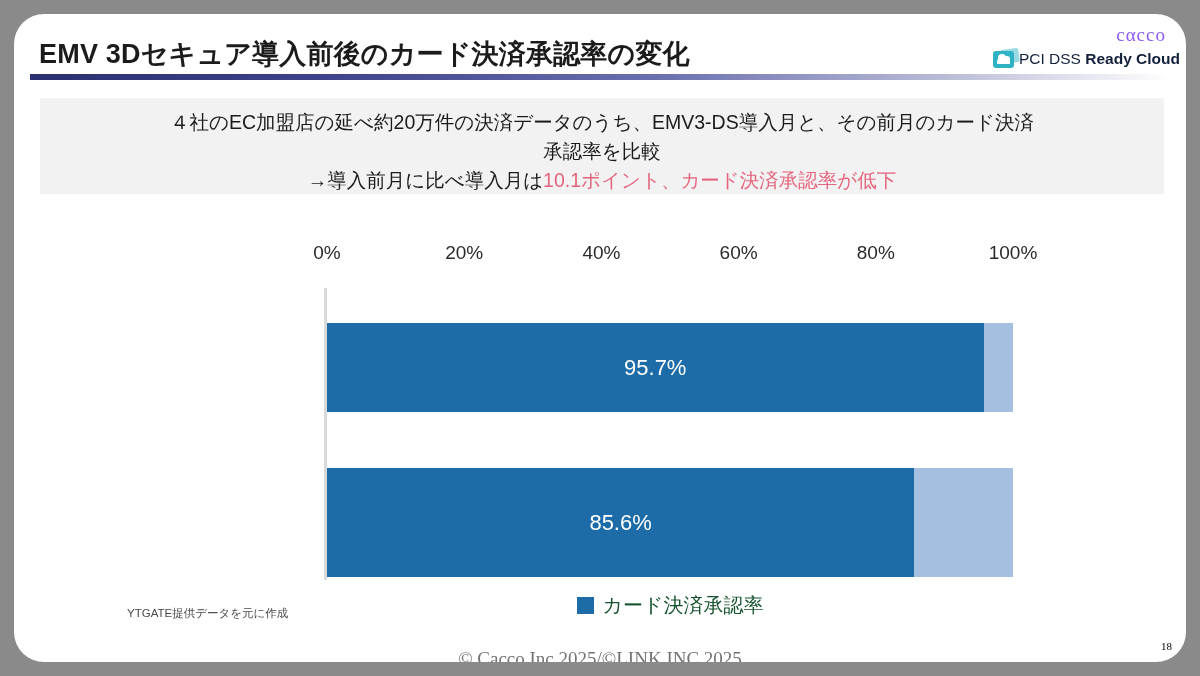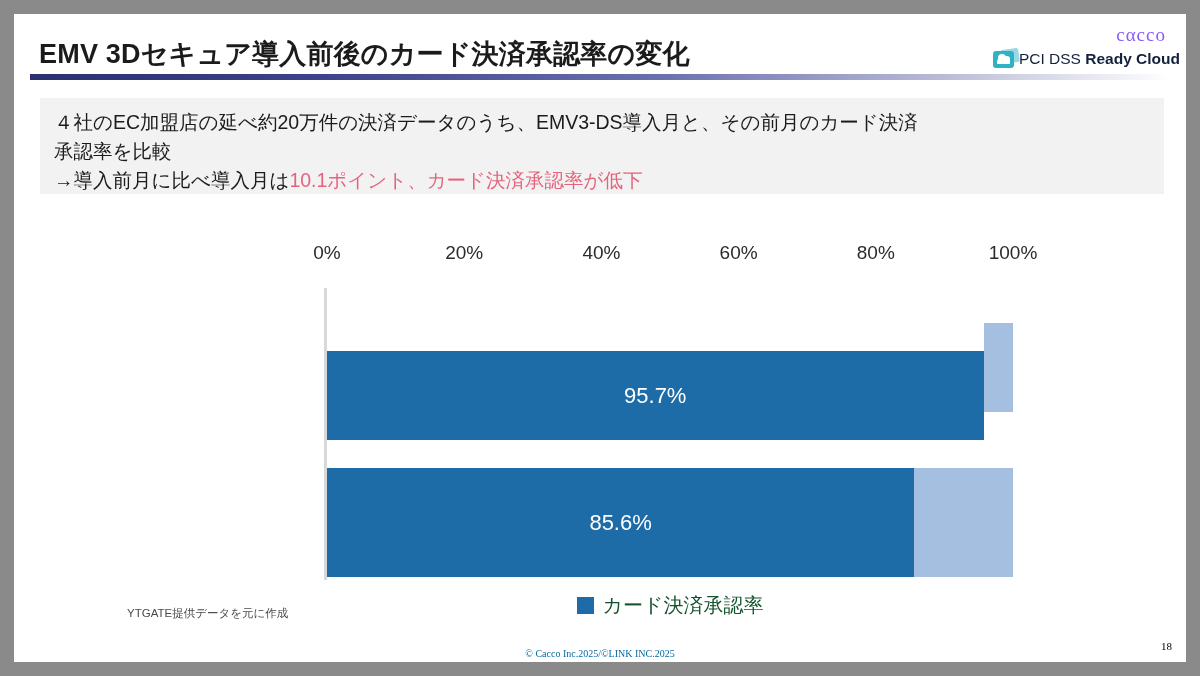--- a/index.html
+++ b/index.html
@@ -15,20 +15,21 @@
     font-family: "Liberation Sans", "DejaVu Sans", sans-serif;
   }
   .slide {
     position: absolute;
     left: 14px;
     top: 14px;
     width: 1172px;
     height: 648px;
     background: #ffffff;
     overflow: hidden;
+    border-radius: 30px;
   }
 
   
   .header {
     position: absolute;
     left: 0; top: 0;
     width: 1172px;
     height: 78px;
   }
   .slide-title {
@@ -127,20 +128,21 @@
   
   .desc-box {
     position: absolute;
     left: 26px;
     top: 84px;
     width: 1124px;
     height: 96px;
     background: #f2f2f2;
     padding: 10px 14px 0 14px;
     box-sizing: border-box;
+    text-align: center;
   }
   .desc-line {
     font-size: 19.5px;
     color: #1b1b1b;
     line-height: 29px;
     white-space: nowrap;
   }
   .desc-red { color: #e4647d; margin-top: 16px; }
 
   
@@ -244,22 +246,22 @@
     white-space: nowrap;
   }
 
   
   .footer-copy {
     position: absolute;
     left: 0;
     top: 634px;
     width: 1172px;
     text-align: center;
-    font-size: 10px;
-    color: #0369a1;
+    font-size: 19px;
+    color: #737373;
     font-family: "Liberation Serif", serif;
     white-space: nowrap;
   }
   .page-num {
     position: absolute;
     right: 14px;
     top: 626px;
     font-size: 11px;
     color: #000000;
     font-family: "Liberation Serif", serif;
@@ -302,21 +304,21 @@
       <span class="xtick" style="left:60%">60%</span>
       <span class="xtick" style="left:80%">80%</span>
       <span class="xtick" style="left:100%">100%</span>
     </div>
 
     <div class="axis-line"></div>
 
 
     <div class="plot">
       <div class="bar-row r0">
-        <div class="seg primary" style="width: 95.7%; background: rgb(29, 108, 168); margin-top: 28px;">
+        <div class="seg primary" style="width: 95.7%; background: rgb(29, 108, 168);">
           <span class="seg-label">95.7%</span>
         </div>
         <div class="seg remainder" style="width: 4.3%; background: rgb(165, 191, 224); left: 95.7%;"></div>
       </div>
       <div class="bar-row r1">
         <div class="seg primary" style="width: 85.6%; background: rgb(29, 108, 168);">
           <span class="seg-label">85.6%</span>
         </div>
         <div class="seg remainder" style="width: 14.4%; background: rgb(165, 191, 224); left: 85.6%;"></div>
       </div>

